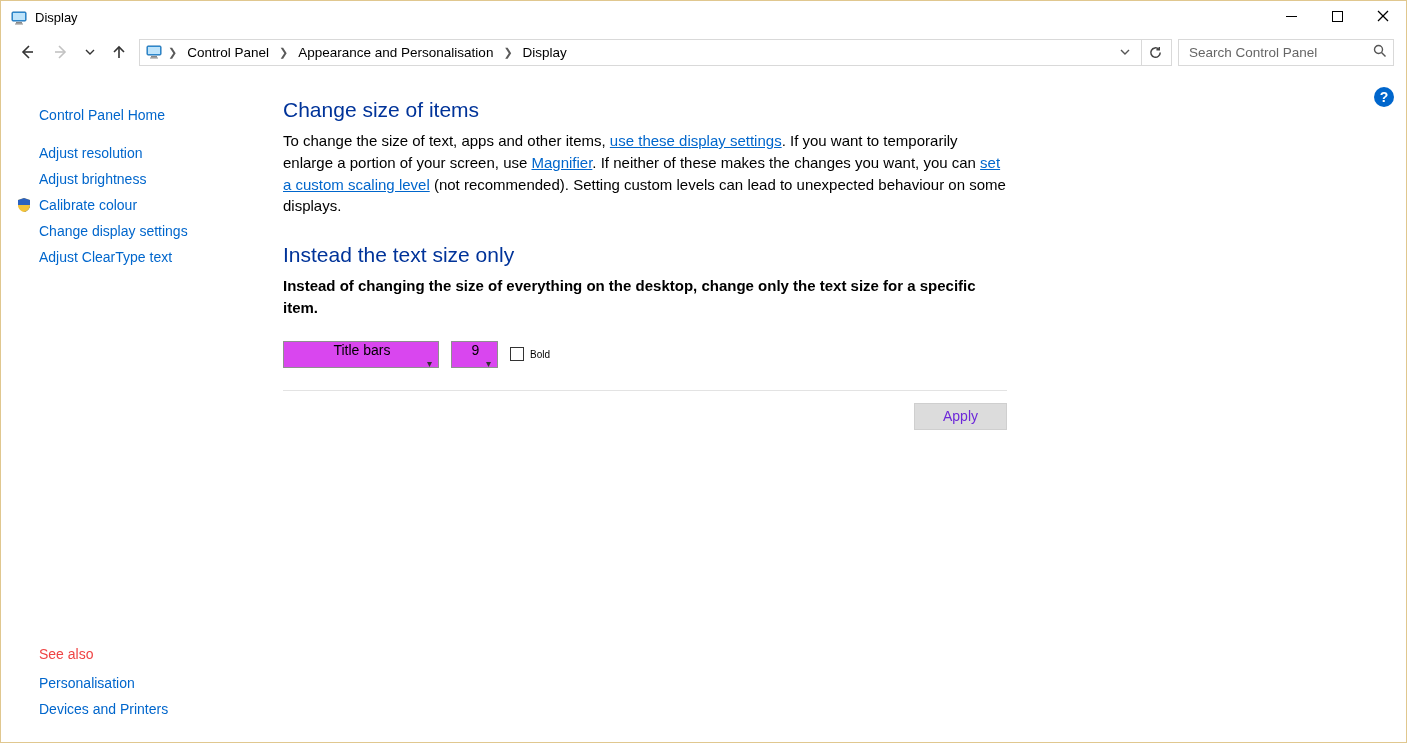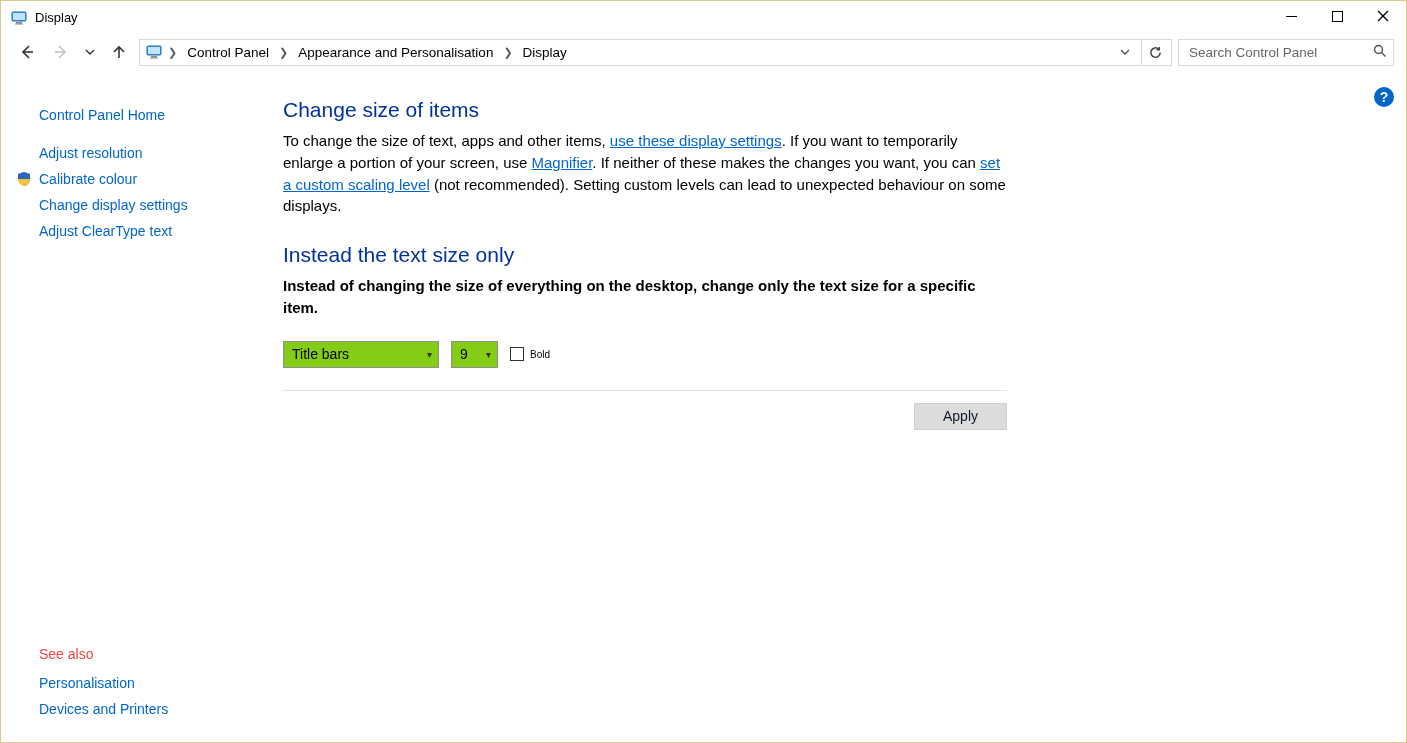--- a/index.html
+++ b/index.html
@@ -100,34 +100,35 @@
   .main {
     flex:1;
     padding: 24px 24px 20px 20px;
   }
   .content { max-width: 724px; }
   .h { color:#003399; font-size:21px; font-weight:400; margin:0 0 8px 0; }
   .para { line-height:1.45; margin-bottom:26px; }
   .para a { color:#0066cc; text-decoration:underline; }
   .controls { display:flex; align-items:center; gap:12px; margin:22px 0 22px 0; }
   .combo {
-    height:27px; border:1px solid #8f8f8f; background:#84cc16;
+    height:27px; border:1px solid #8f8f8f; background:#d946ef;
     display:flex; align-items:center; padding:0 6px 0 8px;
     font-size:14px;
+    flex-direction:column;
   }
   .combo.big { width:156px; }
   .combo.small { width:47px; }
   .combo .carr { margin-left:auto; font-size:10px; color:#333;}
   .cb { display:flex; align-items:center; gap:6px; font-size:10px; }
   .cb .box { width:14px; height:14px; border:1px solid #333; background:#fff; }
   hr.rule { border:none; border-top:1px solid #e3e3e3; margin:16px 0 12px 0; }
   .applyrow { display:flex; justify-content:flex-end; }
   .applybtn {
     width:93px; height:27px; background:#dcdcdc; border:1px solid #cfcfcf;
-    color:#0f172a; font-size:14px;
+    color:#6d28d9; font-size:14px;
     display:flex; align-items:center; justify-content:center;
   }
 </style>
 </head>
 <body>
 
 <div class="titlebar">
   <div class="title-left">
     <span class="monitor-icon">
       <svg viewBox="0 0 16 16">
@@ -221,20 +222,21 @@
         </svg></span>
   </div>
 </div>
 
 <div class="help-circle">?</div>
 
 <div class="body">
   <div class="sidebar">
     <a class="slink home">Control Panel Home</a>
     <a class="slink">Adjust resolution</a>
+    <a class="slink">Adjust brightness</a>
     <a class="slink">
       <span class="shield">
         <svg viewBox="0 0 16 16">
             <path d="M8 1 L14 3 V8 C14 12 11 14.5 8 15 C5 14.5 2 12 2 8 V3 Z" fill="#f3c33a"></path>
             <path d="M8 1 L14 3 V8 C14 12 11 14.5 8 15 V1 Z" fill="#2b62c0"></path>
             <path d="M8 1 L2 3 V8 H8 Z" fill="#2b62c0"></path>
             <path d="M8 8 H14 V8 C14 12 11 14.5 8 15 V8 Z" fill="#f3c33a"></path>
           </svg>
       </span>
       <span>Calibrate colour</span>

